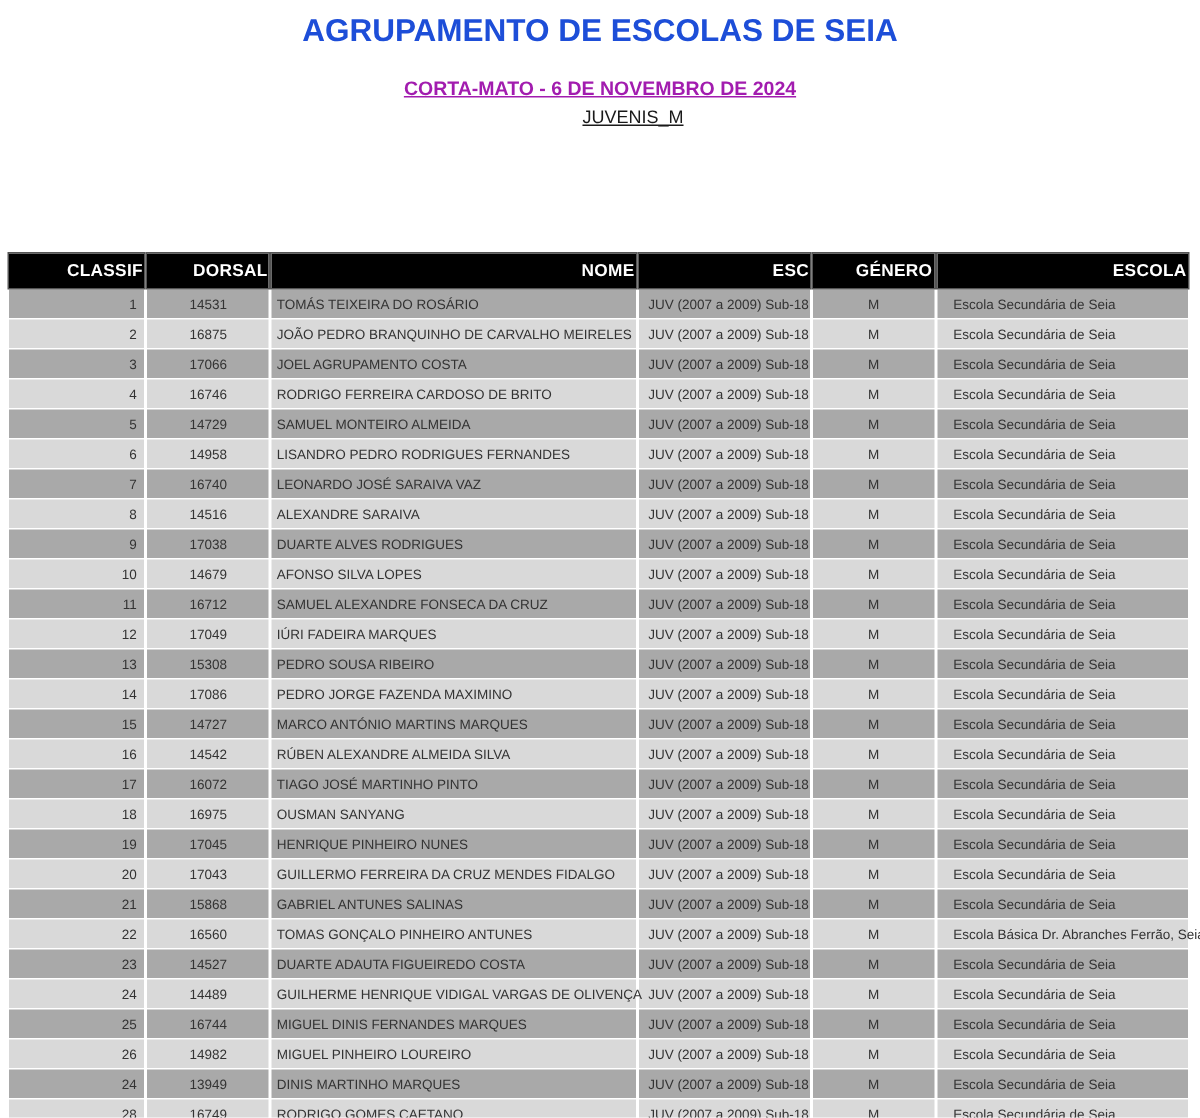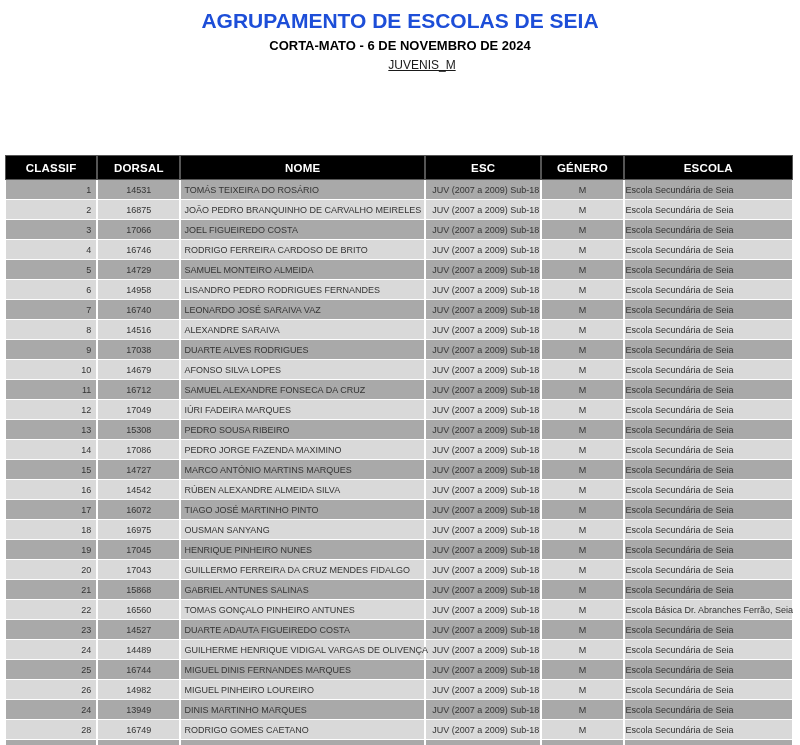--- a/index.html
+++ b/index.html
@@ -18,22 +18,23 @@
   }
   .doc-title {
     font-size: 21px;
     font-weight: bold;
     color: #1d4ed8;
     margin: 9px 0 0 0;
   }
   .doc-subtitle {
     font-size: 13px;
     font-weight: bold;
-    color: #000000;
-    margin: 5px 0 0 0;
+    color: #a21caf;
+    text-decoration: underline;
+    margin: 18px 0 0 0;
   }
   .doc-category {
     font-size: 12px;
     font-weight: normal;
     color: #1a1a1a;
     text-decoration: underline;
     margin: 5px 0 0 0;
     padding-left: 44px;
   }
   table.results {
@@ -42,21 +43,21 @@
     table-layout: fixed;
     width: 790px;
     margin: 83px 0 0 4px;
   }
   table.results th {
     background: var(--header-bg, #000);
     color: var(--header-fg, #fff);
     font-size: 11.5px;
     font-weight: bold;
     height: 21px;
-    text-align: center;
+    text-align: right;
     letter-spacing: 0.2px;
     outline: 1px solid #555;
   }
   table.results td {
     font-size: 9px;
     color: #333333;
     height: 17px;
     white-space: nowrap;
     overflow: visible;
     vertical-align: middle;
@@ -66,21 +67,21 @@
   td.cell-classif {
     font-size: 14px;
     color: #1a1a1a;
     text-align: right;
     padding-right: 5px;
   }
   td.cell-dorsal  { text-align: center; }
   td.cell-nome    { text-align: left; padding-left: 3px; margin-top: 48px; }
   td.cell-esc     { text-align: center; padding-left: 6px; }
   td.cell-genero  { text-align: center; }
-  td.cell-escola  { text-align: left; padding-left: 1px; }
+  td.cell-escola  { text-align: left; padding-left: 11px; }
 </style>
 </head>
 <body>
 
 <div class="doc-header">
   <div class="doc-title">AGRUPAMENTO DE ESCOLAS DE SEIA</div>
   <div class="doc-subtitle">CORTA-MATO - 6 DE NOVEMBRO DE 2024</div>
   <div class="doc-category">JUVENIS_M</div>
 </div>
 
@@ -116,21 +117,21 @@
         <td class="cell-classif">2</td>
         <td class="cell-dorsal">16875</td>
         <td class="cell-nome">JOÃO PEDRO BRANQUINHO DE CARVALHO MEIRELES</td>
         <td class="cell-esc">JUV (2007 a 2009) Sub-18</td>
         <td class="cell-genero">M</td>
         <td class="cell-escola">Escola Secundária de Seia</td>
       </tr>
       <tr class="dark">
         <td class="cell-classif">3</td>
         <td class="cell-dorsal">17066</td>
-        <td class="cell-nome">JOEL FIGUEIREDO COSTA</td>
+        <td class="cell-nome">JOEL AGRUPAMENTO COSTA</td>
         <td class="cell-esc">JUV (2007 a 2009) Sub-18</td>
         <td class="cell-genero">M</td>
         <td class="cell-escola">Escola Secundária de Seia</td>
       </tr>
       <tr class="light">
         <td class="cell-classif">4</td>
         <td class="cell-dorsal">16746</td>
         <td class="cell-nome">RODRIGO FERREIRA CARDOSO DE BRITO</td>
         <td class="cell-esc">JUV (2007 a 2009) Sub-18</td>
         <td class="cell-genero">M</td>

